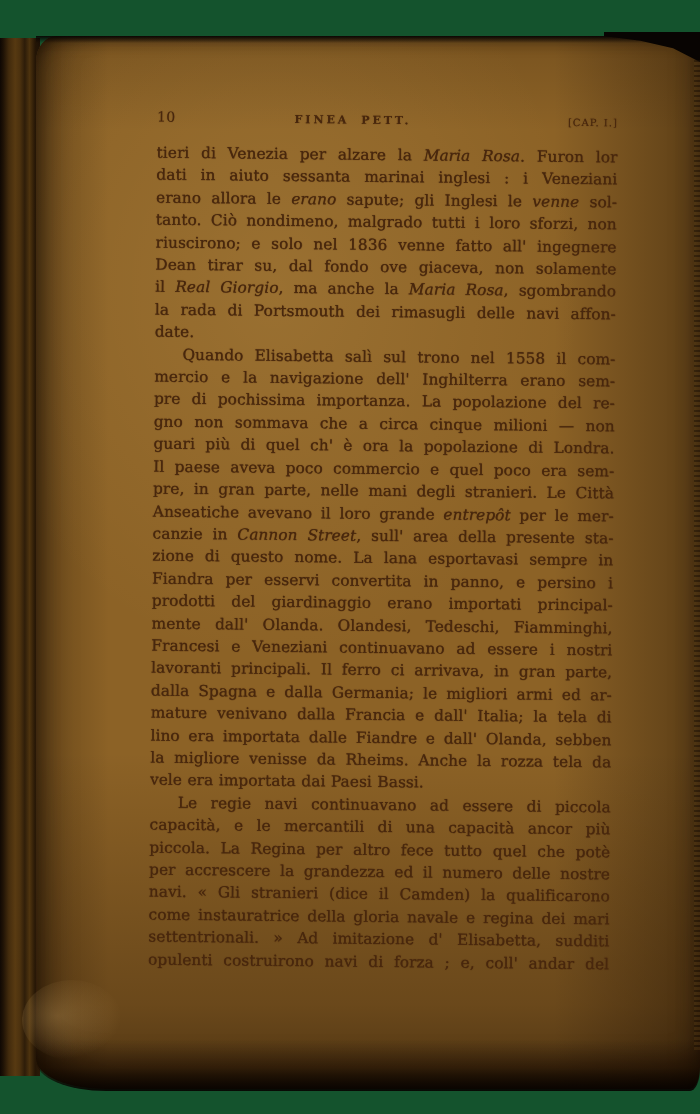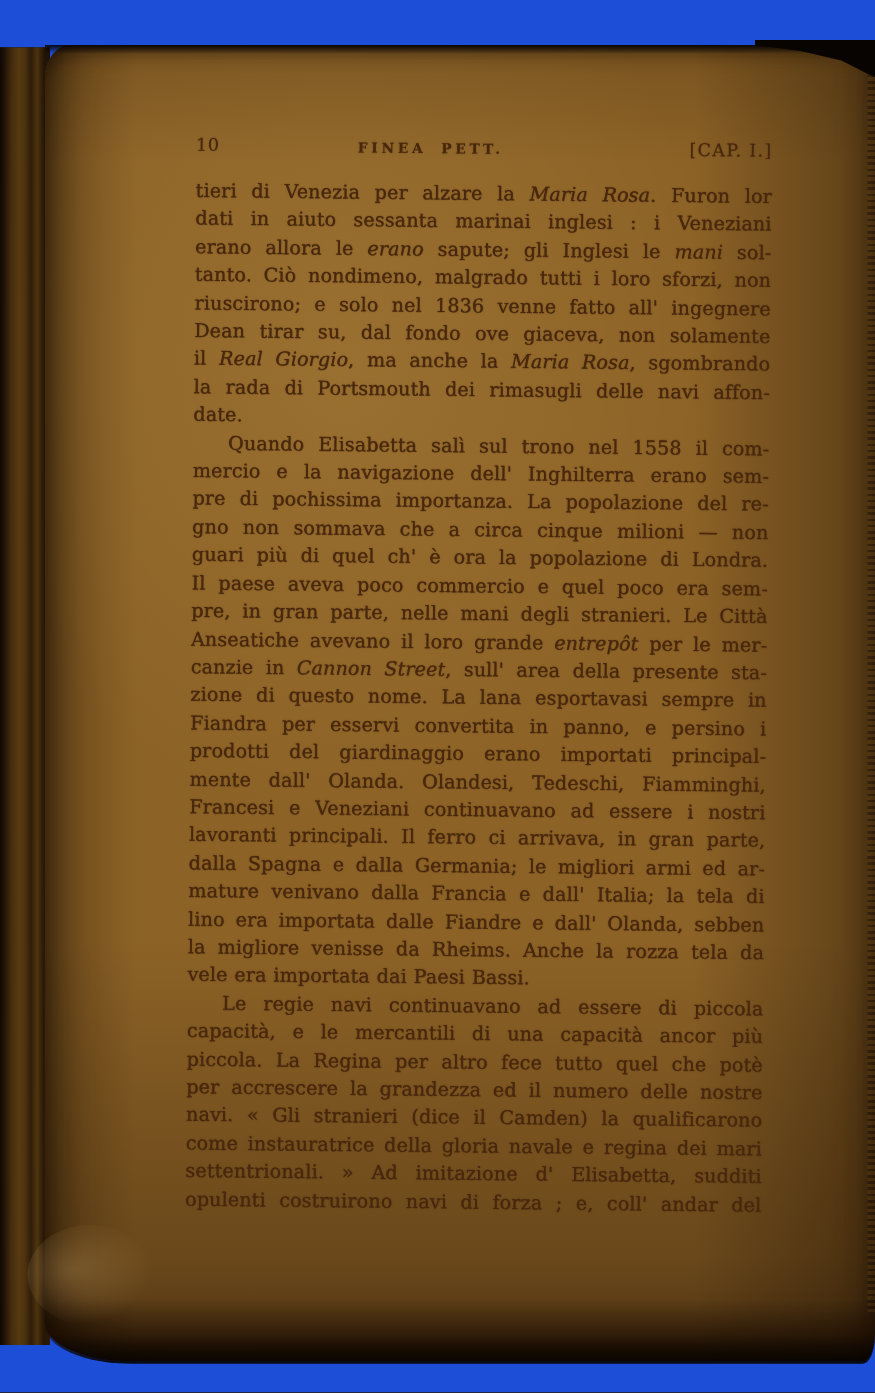--- a/index.html
+++ b/index.html
@@ -5,21 +5,21 @@
   html, body {
     margin: 0;
     padding: 0;
     background: #050302;
     font-family: "DejaVu Serif", "Liberation Serif", serif;
   }
   .scan {
     position: relative;
     width: 700px;
     height: 1114px;
-    background: #1d4ed8;
+    background: #14532d;
     overflow: hidden;
   }
   
   .spine {
     position: absolute;
     left: 0;
     top: 38px;
     width: 40px;
     height: 1038px;
     background: linear-gradient(to bottom, #1a0f05 0%, #2a1a08 4%, #3a250c 20%, #3d270c 60%, #4a3010 85%, #2a1a08 100%),
@@ -131,21 +131,21 @@
     letter-spacing: 0.5px;
   }
   .running-title {
     font-size: 11px;
     font-weight: bold;
     letter-spacing: 3px;
     word-spacing: 5px;
     transform: translateX(-6px);
   }
   .chapter-label {
-    font-size: 14px;
+    font-size: 10px;
     letter-spacing: 1px;
     margin-left: 26px;
   }
   .text {
     font-size: 15.3px;
     line-height: 22.4px;
     letter-spacing: 0.1px;
     word-spacing: 0.5px;
     text-shadow: 0 0 1px rgba(74,40,14,0.8), 0.3px 0.3px 0.4px rgba(74,40,14,0.45);
   }
@@ -169,21 +169,21 @@
     <div class="content">
       <div class="header">
         <span class="page-number">10</span>
         <span class="running-title">FINEA PETT.</span>
         <span class="chapter-label">[CAP. I.]</span>
       </div>
       <div class="text">
           <div class="paragraph">
             <div class="line">tieri di Venezia per alzare la <em>Maria Rosa</em>. Furon lor</div>
             <div class="line">dati in aiuto sessanta marinai inglesi : i Veneziani</div>
-            <div class="line">erano allora le <em>erano</em> sapute; gli Inglesi le <em>mani</em> sol-</div>
+            <div class="line">erano allora le <em>erano</em> sapute; gli Inglesi le <em>venne</em> sol-</div>
             <div class="line">tanto. Ciò nondimeno, malgrado tutti i loro sforzi, non</div>
             <div class="line">riuscirono; e solo nel 1836 venne fatto all' ingegnere</div>
             <div class="line">Dean tirar su, dal fondo ove giaceva, non solamente</div>
             <div class="line">il <em>Real Giorgio</em>, ma anche la <em>Maria Rosa</em>, sgombrando</div>
             <div class="line">la rada di Portsmouth dei rimasugli delle navi affon-</div>
             <div class="line endline">date.</div>
           </div>
           <div class="paragraph">
             <div class="line first">Quando Elisabetta salì sul trono nel 1558 il com-</div>
             <div class="line">mercio e la navigazione dell' Inghilterra erano sem-</div>

